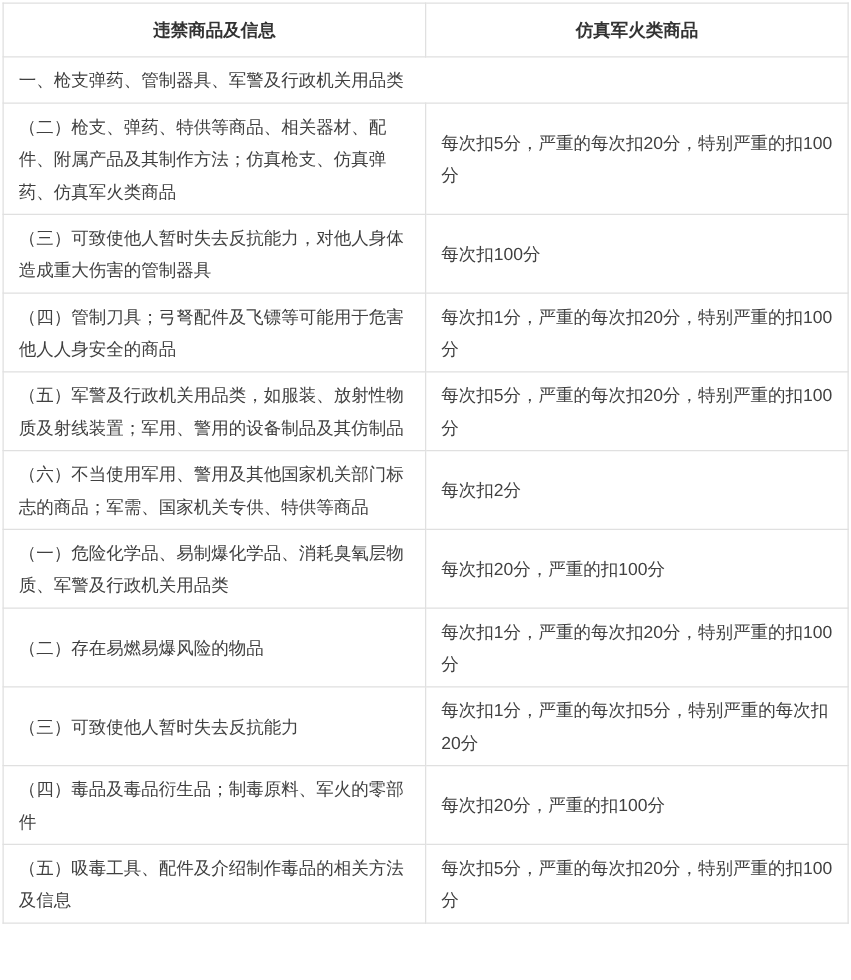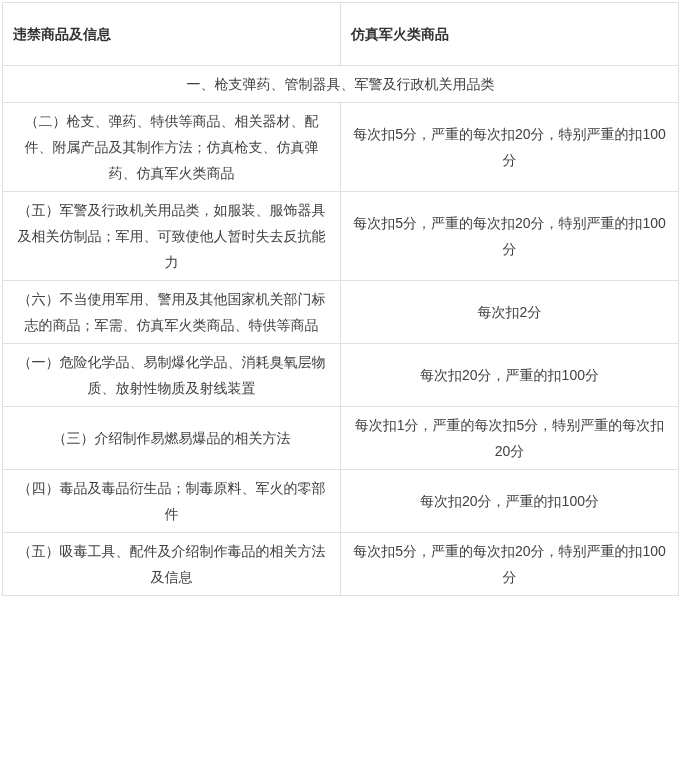--- a/index.html
+++ b/index.html
@@ -27,29 +27,29 @@
   .penalty-table th,
   .penalty-table td {
     border: 1px solid var(--border-color);
     font-size: 14px;
     vertical-align: middle;
     word-break: break-all;
   }
   .penalty-table th {
     font-weight: bold;
     color: var(--header-text);
-    text-align: left;
-    padding: 18px 10px;
+    text-align: center;
+    padding: 8px 10px;
     line-height: 26px;
   }
   .penalty-table td {
     color: var(--body-text);
     padding: 5px 12px;
     line-height: 26px;
-    text-align: center;
+    text-align: left;
   }
   .section-cell {
     color: var(--body-text);
   }
 </style>
 </head>
 <body>
 
 <table class="penalty-table">
   <colgroup>
@@ -64,33 +64,45 @@
   </thead>
   <tbody id="table-body">
       <tr>
         <td colspan="2" class="section-cell">一、枪支弹药、管制器具、军警及行政机关用品类</td>
       </tr>
       <tr>
         <td>（二）枪支、弹药、特供等商品、相关器材、配件、附属产品及其制作方法；仿真枪支、仿真弹药、仿真军火类商品</td>
         <td>每次扣5分，严重的每次扣20分，特别严重的扣100分</td>
       </tr>
       <tr>
-        <td>（五）军警及行政机关用品类，如服装、服饰器具及相关仿制品；军用、可致使他人暂时失去反抗能力</td>
+        <td>（三）可致使他人暂时失去反抗能力，对他人身体造成重大伤害的管制器具</td>
+        <td>每次扣100分</td>
+      </tr>
+      <tr>
+        <td>（四）管制刀具；弓弩配件及飞镖等可能用于危害他人人身安全的商品</td>
+        <td>每次扣1分，严重的每次扣20分，特别严重的扣100分</td>
+      </tr>
+      <tr>
+        <td>（五）军警及行政机关用品类，如服装、放射性物质及射线装置；军用、警用的设备制品及其仿制品</td>
         <td>每次扣5分，严重的每次扣20分，特别严重的扣100分</td>
       </tr>
       <tr>
-        <td>（六）不当使用军用、警用及其他国家机关部门标志的商品；军需、仿真军火类商品、特供等商品</td>
+        <td>（六）不当使用军用、警用及其他国家机关部门标志的商品；军需、国家机关专供、特供等商品</td>
         <td>每次扣2分</td>
       </tr>
       <tr>
-        <td>（一）危险化学品、易制爆化学品、消耗臭氧层物质、放射性物质及射线装置</td>
+        <td>（一）危险化学品、易制爆化学品、消耗臭氧层物质、军警及行政机关用品类</td>
         <td>每次扣20分，严重的扣100分</td>
       </tr>
       <tr>
-        <td>（三）介绍制作易燃易爆品的相关方法</td>
+        <td>（二）存在易燃易爆风险的物品</td>
+        <td>每次扣1分，严重的每次扣20分，特别严重的扣100分</td>
+      </tr>
+      <tr>
+        <td>（三）可致使他人暂时失去反抗能力</td>
         <td>每次扣1分，严重的每次扣5分，特别严重的每次扣20分</td>
       </tr>
       <tr>
         <td>（四）毒品及毒品衍生品；制毒原料、军火的零部件</td>
         <td>每次扣20分，严重的扣100分</td>
       </tr>
       <tr>
         <td>（五）吸毒工具、配件及介绍制作毒品的相关方法及信息</td>
         <td>每次扣5分，严重的每次扣20分，特别严重的扣100分</td>
       </tr>

